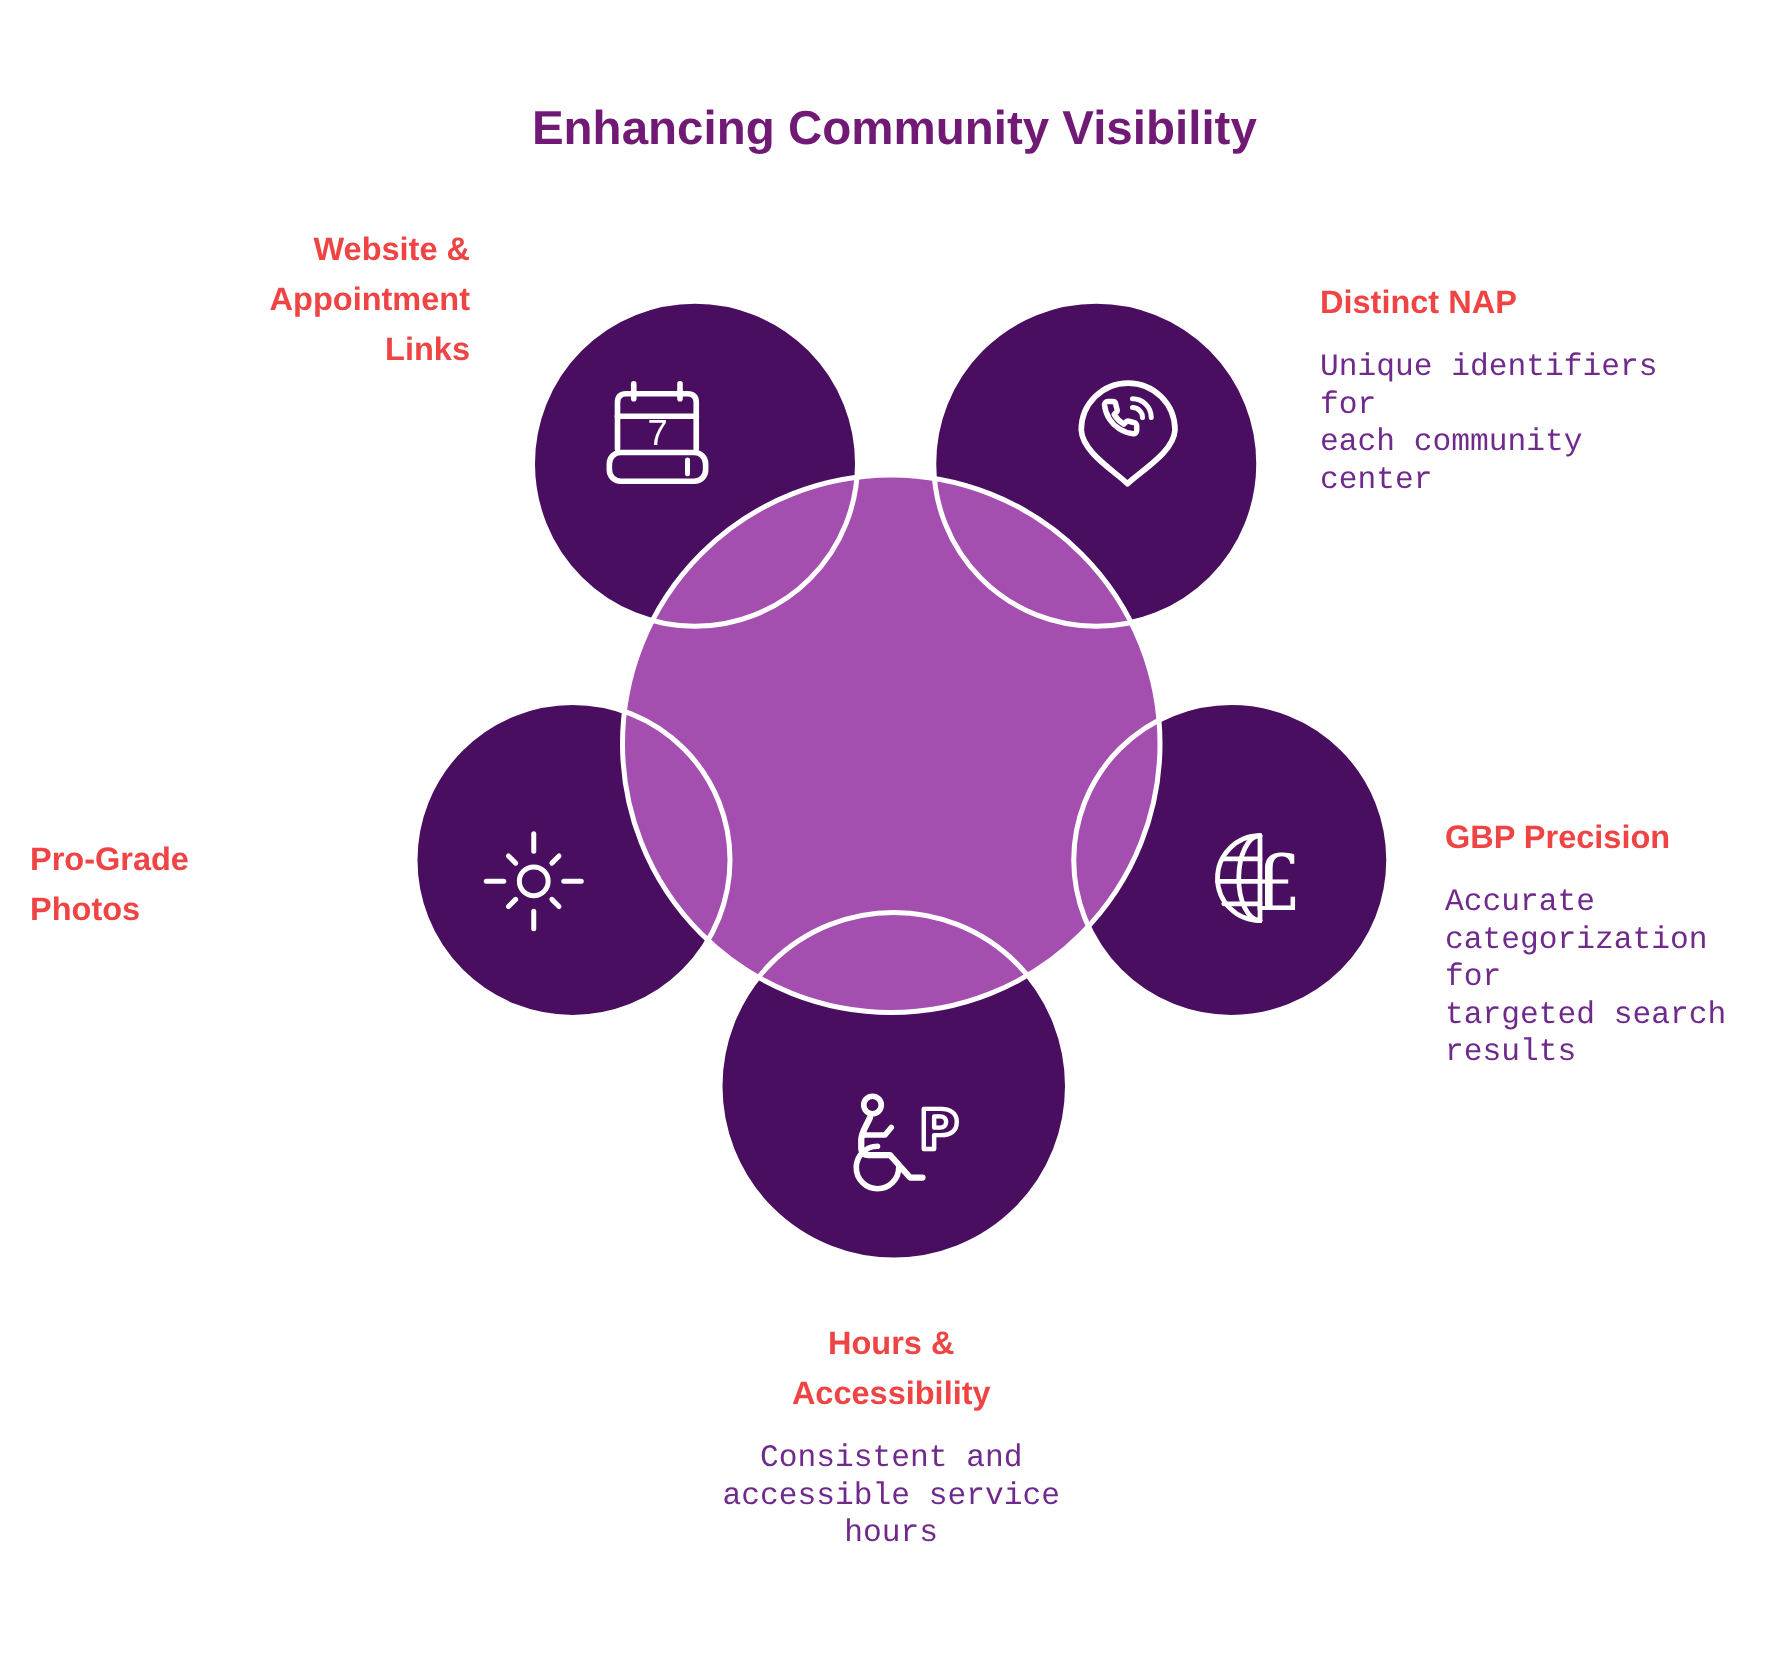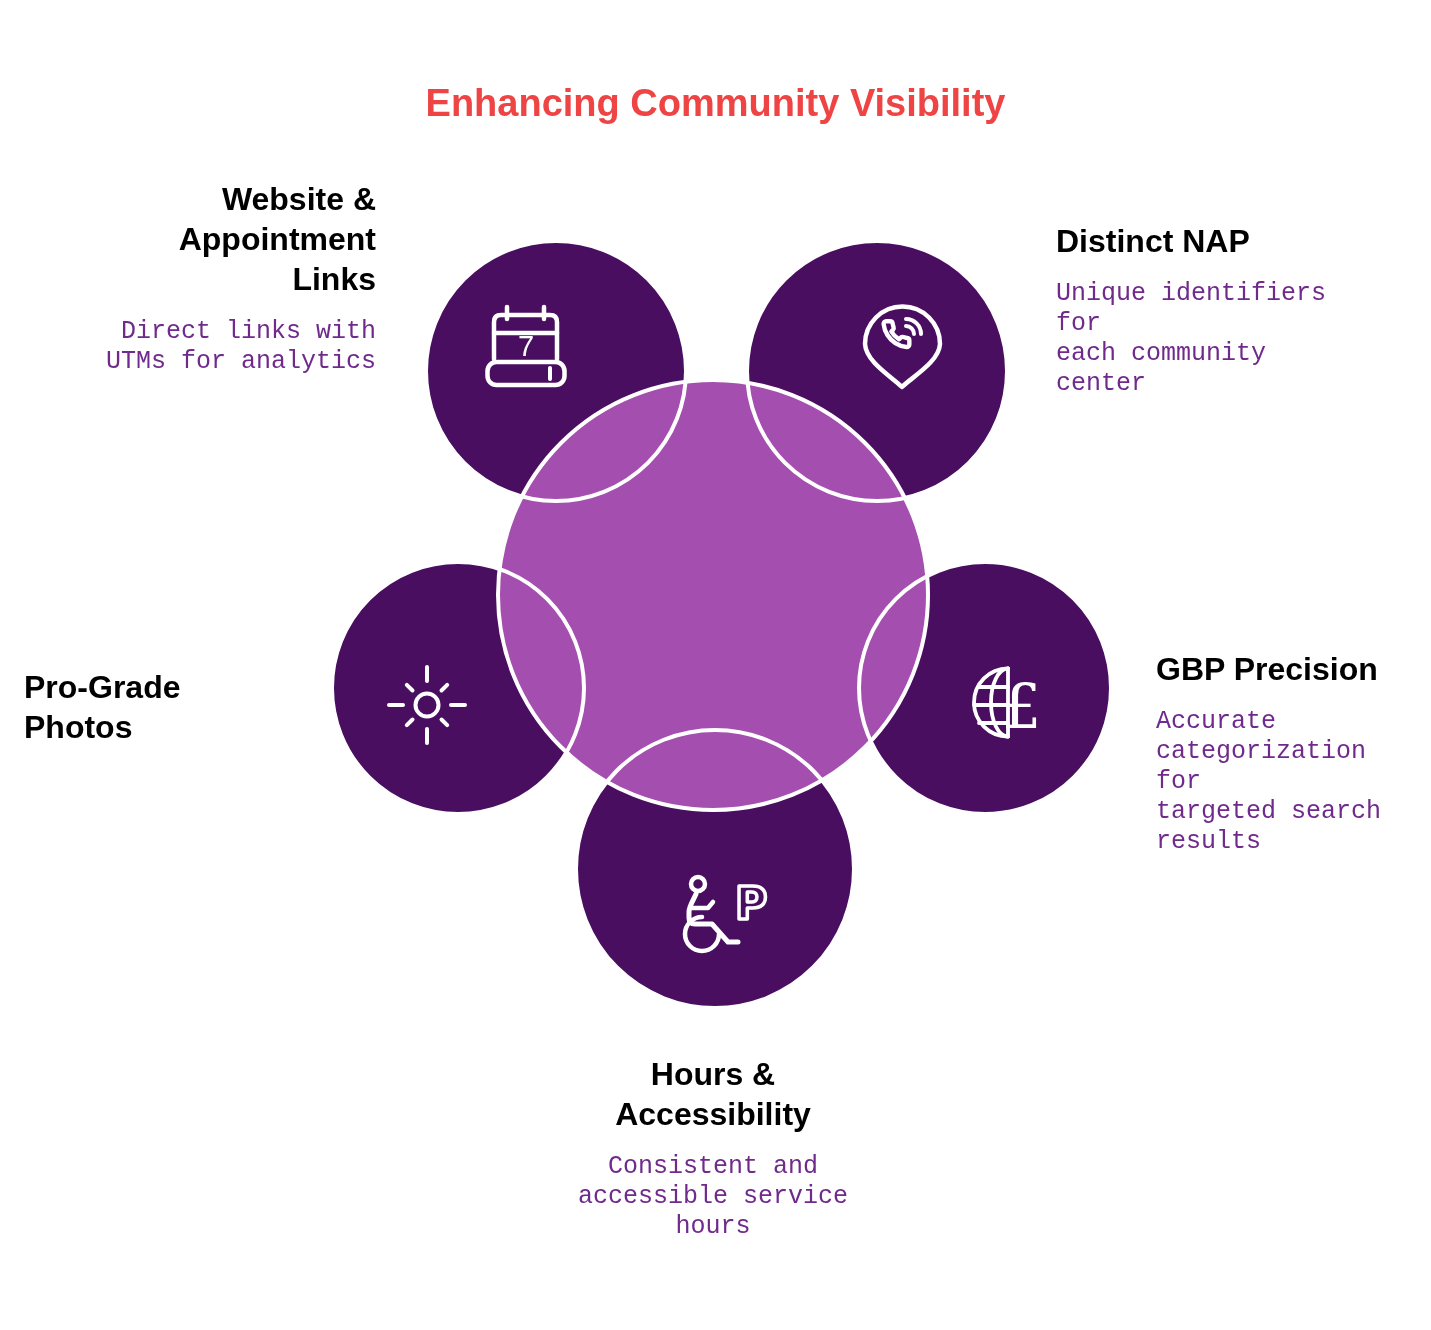--- a/index.html
+++ b/index.html
@@ -12,35 +12,35 @@
     background: #ffffff;
     overflow: hidden;
   }
   .main-title {
     position: absolute;
     left: 0; right: 0;
     top: 82px;
     text-align: center;
     font-size: 38px;
     font-weight: bold;
-    color: #ef4444;
+    color: #701a75;
     letter-spacing: 0px;
   }
   .diagram-svg {
     position: absolute;
     left: 0; top: 0;
     width: 1431px;
     height: 1330px;
   }
   .node-label { position: absolute; }
   .node-title {
-    font-size: 32px;
+    font-size: 26px;
     line-height: 40px;
     font-weight: bold;
-    color: #000000;
+    color: #ef4444;
     white-space: pre-line;
   }
   .node-desc {
     font-size: 25px;
     line-height: 30px;
     color: #702A8C;
     margin-top: 18px;
     white-space: pre-line;
     font-family: Liberation Mono, monospace;
   }
@@ -136,22 +136,20 @@
       <path d="M702,917 A17,17 0 1 0 719,934" stroke-width="4.5"></path>
       <text x="735" y="919" font-size="44" font-weight="bold" font-family="DejaVu Sans, Liberation Sans, sans-serif" fill="none" stroke="#FFFFFF" stroke-width="3.5" stroke-linejoin="round">P</text>
     </g>
   </svg>
 
 
   <div class="node-label label-tl">
     <div class="node-title">Website &amp;
 Appointment
 Links</div>
-    <div class="node-desc">Direct links with
-UTMs for analytics</div>
   </div>
 
   <div class="node-label label-tr">
     <div class="node-title">Distinct NAP</div>
     <div class="node-desc">Unique identifiers for
 each community
 center</div>
   </div>
 
   <div class="node-label label-l">

